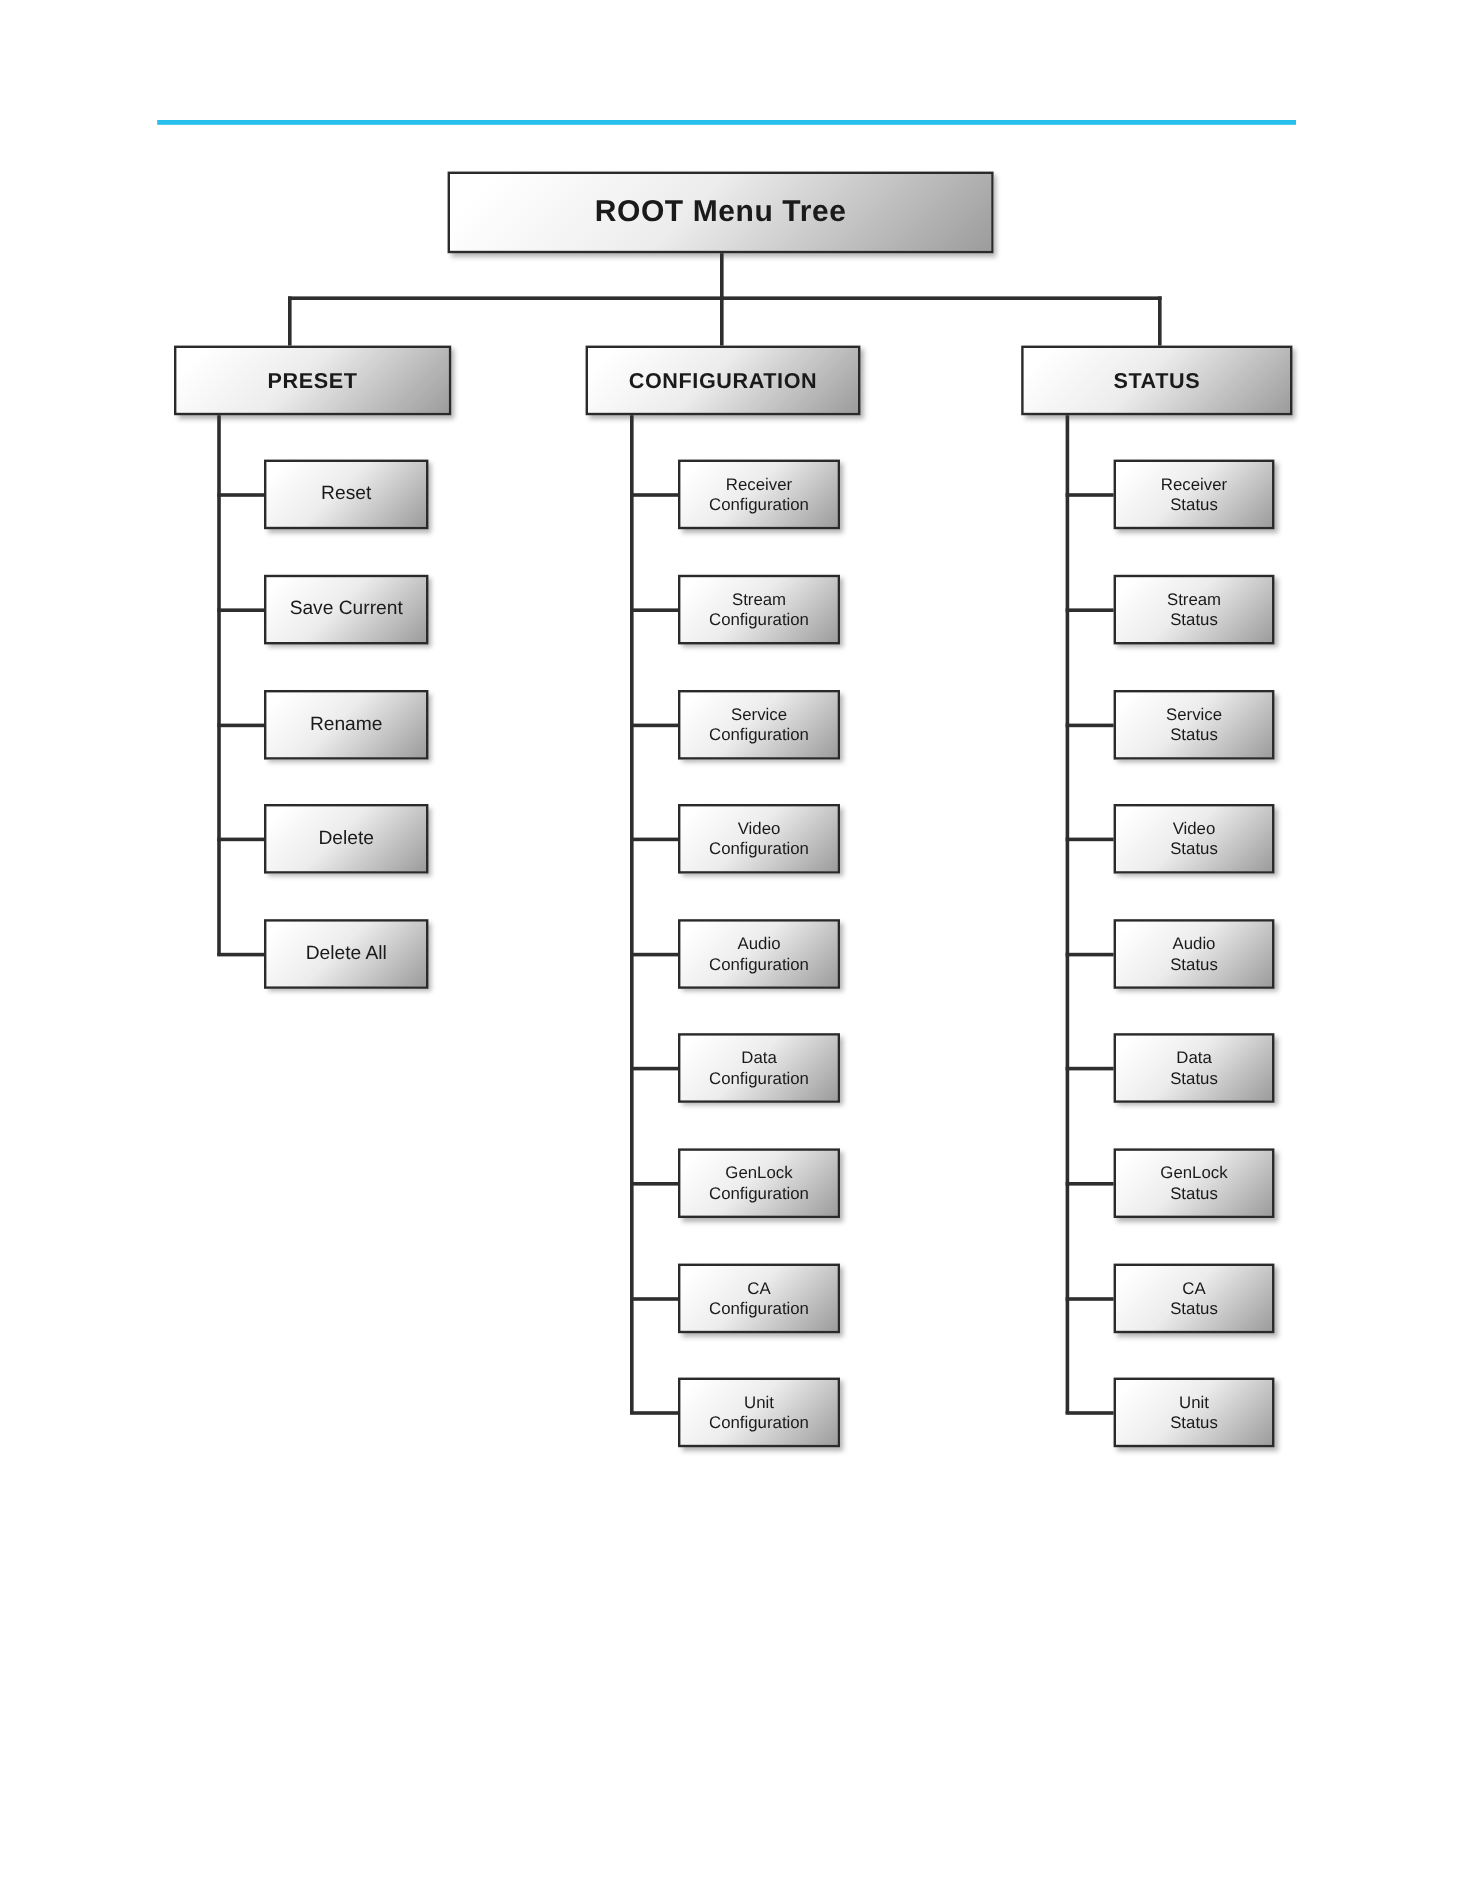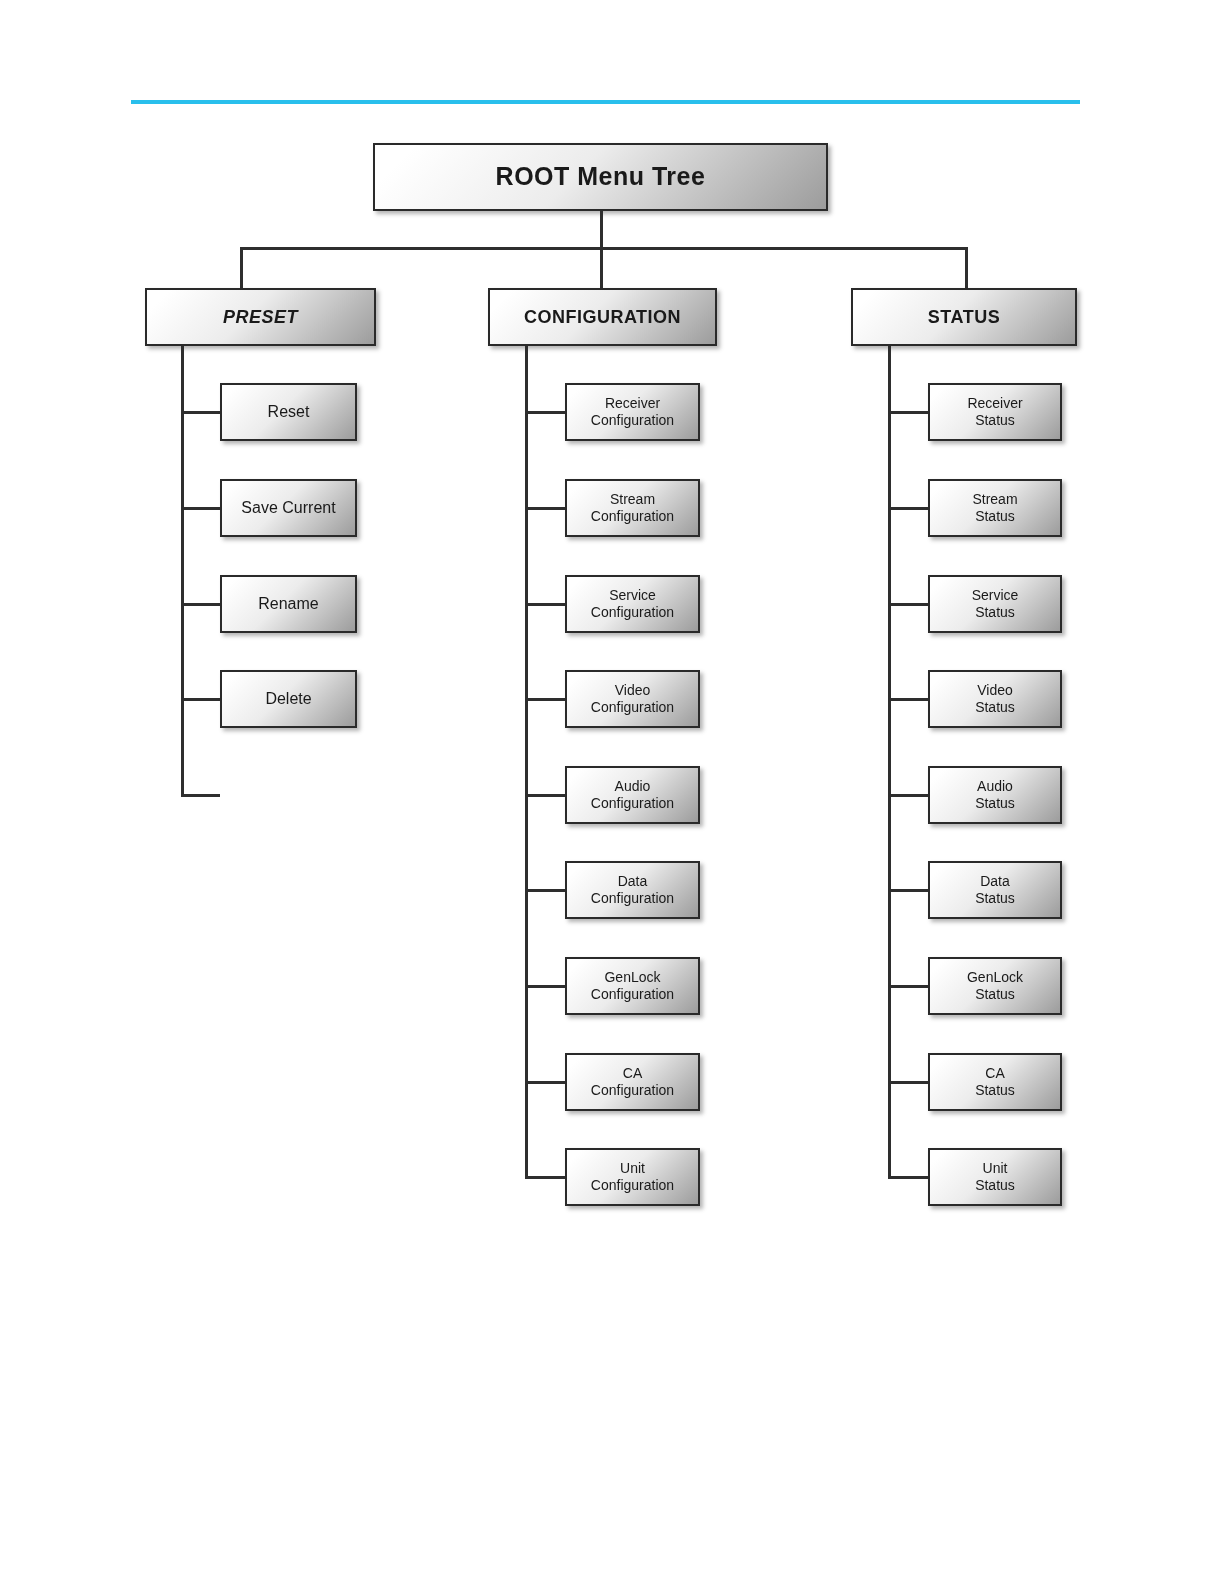--- a/index.html
+++ b/index.html
@@ -55,38 +55,39 @@
   <div class="top-rule"></div>
 
   <div class="node node-root">ROOT Menu Tree</div>
 
   <div class="line" style="left:600px; top:211px; width:3px; height:39px;"></div>
   <div class="line" style="left:240px; top:247px; width:728px; height:3px;"></div>
   <div class="line" style="left:240px; top:247px; width:3px; height:41px;"></div>
   <div class="line" style="left:600px; top:247px; width:3px; height:41px;"></div>
   <div class="line" style="left:965px; top:247px; width:3px; height:41px;"></div>
 
-  <div class="node node-branch" style="left:145px; width:231px;font-style:italic;">PRESET</div>
+  <div class="node node-branch" style="left:145px; width:231px;">PRESET</div>
   <div class="node node-branch" style="left:488px; width:229px;">CONFIGURATION</div>
   <div class="node node-branch" style="left:851px; width:226px;">STATUS</div>
 
   <div class="line" style="left:181px; top:346px; width:3px; height:450px;"></div>
   <div class="line" style="left:525px; top:346px; width:3px; height:832px;"></div>
   <div class="line" style="left:888px; top:346px; width:3px; height:832px;"></div>
 
   <div class="line" style="left:181px; top:411px; width:39px; height:3px;"></div>
   <div class="line" style="left:181px; top:507px; width:39px; height:3px;"></div>
   <div class="line" style="left:181px; top:603px; width:39px; height:3px;"></div>
   <div class="line" style="left:181px; top:698px; width:39px; height:3px;"></div>
   <div class="line" style="left:181px; top:794px; width:39px; height:3px;"></div>
 
   <div class="node node-leaf-single" style="left:220px; top:383px; width:137px; height:58px;">Reset</div>
   <div class="node node-leaf-single" style="left:220px; top:479px; width:137px; height:58px;">Save Current</div>
   <div class="node node-leaf-single" style="left:220px; top:670px; width:137px; height:58px;">Delete</div>
   <div class="node node-leaf-single" style="left:220px; top:575px; width:137px; height:58px;">Rename</div>
+  <div class="node node-leaf-single" style="left:220px; top:766px; width:137px; height:58px;">Delete All</div>
 
   <div class="line" style="left:525px; top:411px; width:40px; height:3px;"></div>
   <div class="line" style="left:525px; top:507px; width:40px; height:3px;"></div>
   <div class="line" style="left:525px; top:603px; width:40px; height:3px;"></div>
   <div class="line" style="left:525px; top:698px; width:40px; height:3px;"></div>
   <div class="line" style="left:525px; top:794px; width:40px; height:3px;"></div>
   <div class="line" style="left:525px; top:889px; width:40px; height:3px;"></div>
   <div class="line" style="left:525px; top:985px; width:40px; height:3px;"></div>
   <div class="line" style="left:525px; top:1081px; width:40px; height:3px;"></div>
   <div class="line" style="left:525px; top:1176px; width:40px; height:3px;"></div>

